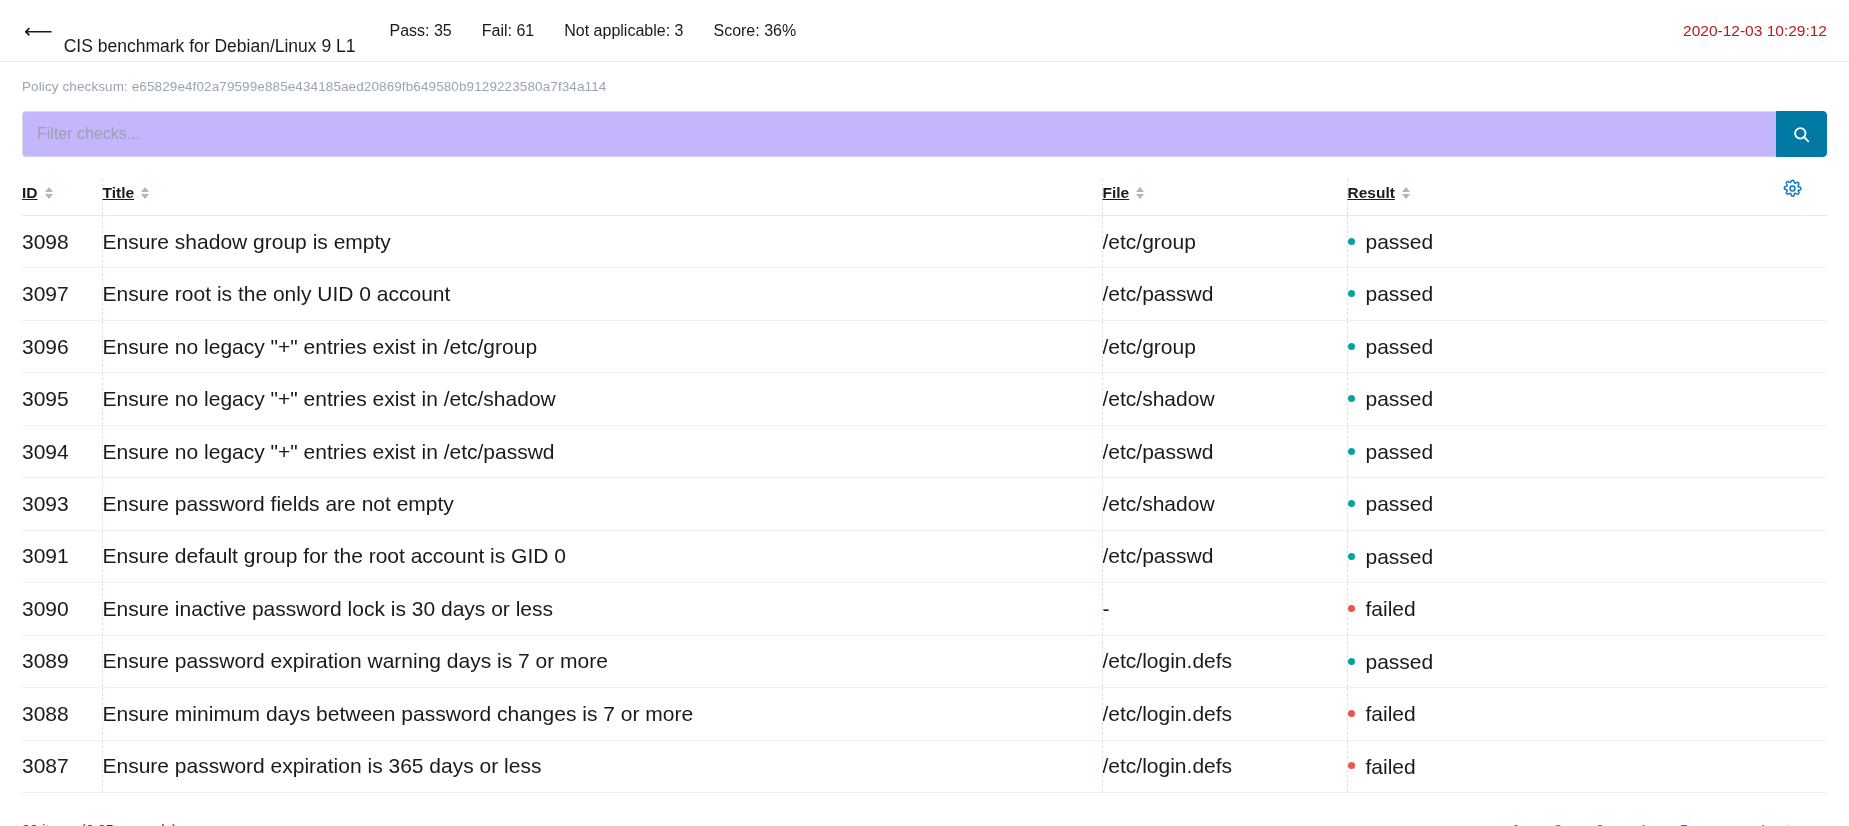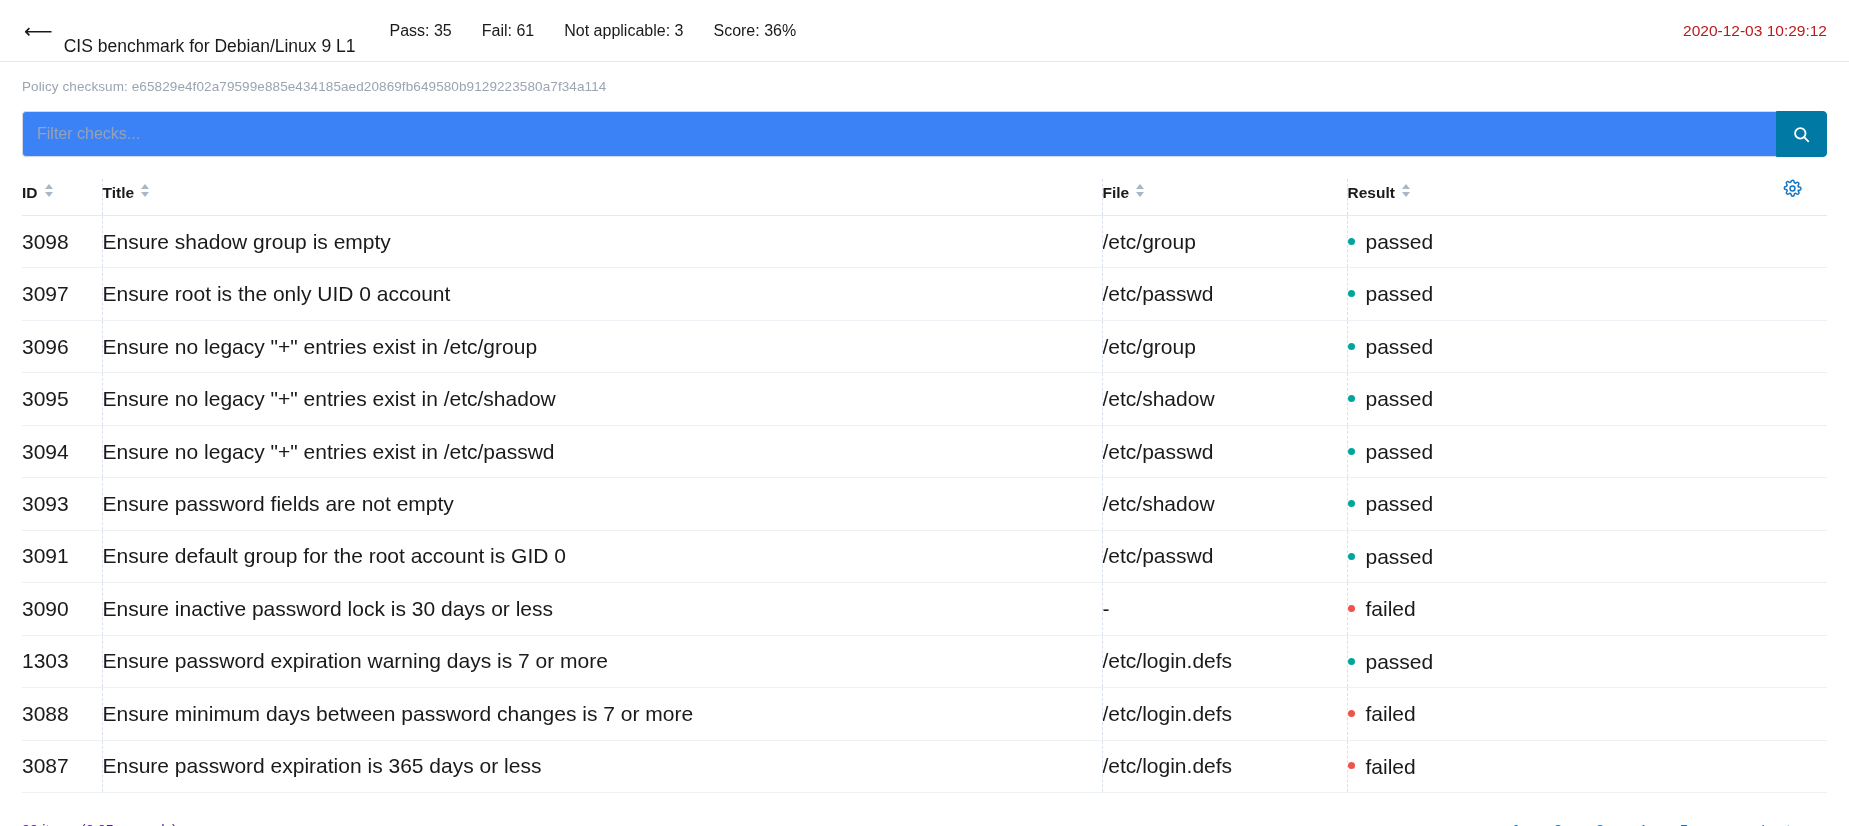--- a/index.html
+++ b/index.html
@@ -67,21 +67,21 @@
   .filter-row {
     margin: 17px 22px 0 22px;
     display: flex;
     height: 46px;
   }
   .filter-input {
     flex: 1 1 auto;
     border: 1px solid #d3dae6;
     border-right: none;
     border-radius: 4px 0 0 4px;
-    background: #3b82f6;
+    background: #c4b5fd;
     font-size: 16px;
     font-family: "Liberation Sans", sans-serif;
     color: #343741;
     padding: 0 14px;
     outline: none;
     box-shadow: 0 1px 1px rgba(0,0,0,.03);
   }
   .filter-input::placeholder { color: #98a2b3; }
   .search-btn {
     width: 51px;
@@ -102,21 +102,21 @@
   table.sca th {
     text-align: left;
     font-size: 15.5px;
     font-weight: bold;
     color: #1a1a1a;
     padding: 0 0 13px 0;
     border-bottom: 1px solid #e6e9ef;
     vertical-align: bottom;
     white-space: nowrap;
   }
-  th .th-inner { display: inline-flex; align-items: flex-start; cursor: pointer; }
+  th .th-inner { display: inline-flex; align-items: center; cursor: pointer; text-decoration: underline; }
   .sortcaret {
     display: inline-flex;
     flex-direction: column;
     margin-left: 7px;
     line-height: 0;
   }
   .sortcaret i {
     display: block;
     width: 0; height: 0;
     border-left: 4.5px solid transparent;
@@ -341,21 +341,21 @@
             <td class="c-gear"></td>
           </tr>
           <tr>
             <td class="c-id">3090</td>
             <td class="c-title sep">Ensure inactive password lock is 30 days or less</td>
             <td class="c-file sep">-</td>
             <td class="c-result sep"><span class="dot failed" style="background: rgb(240, 82, 77);"></span><span class="res-label">failed</span></td>
             <td class="c-gear"></td>
           </tr>
           <tr>
-            <td class="c-id">1303</td>
+            <td class="c-id">3089</td>
             <td class="c-title sep">Ensure password expiration warning days is 7 or more</td>
             <td class="c-file sep">/etc/login.defs</td>
             <td class="c-result sep"><span class="dot passed" style="background: rgb(0, 166, 156);"></span><span class="res-label">passed</span></td>
             <td class="c-gear"></td>
           </tr>
           <tr>
             <td class="c-id">3088</td>
             <td class="c-title sep">Ensure minimum days between password changes is 7 or more</td>
             <td class="c-file sep">/etc/login.defs</td>
             <td class="c-result sep"><span class="dot failed" style="background: rgb(240, 82, 77);"></span><span class="res-label">failed</span></td>

